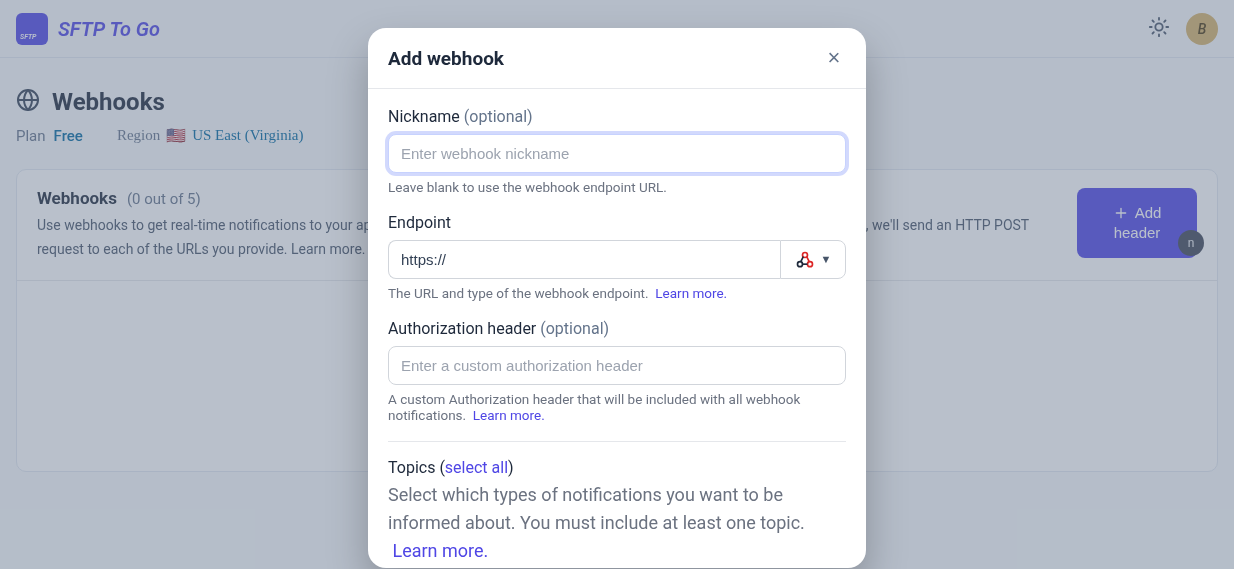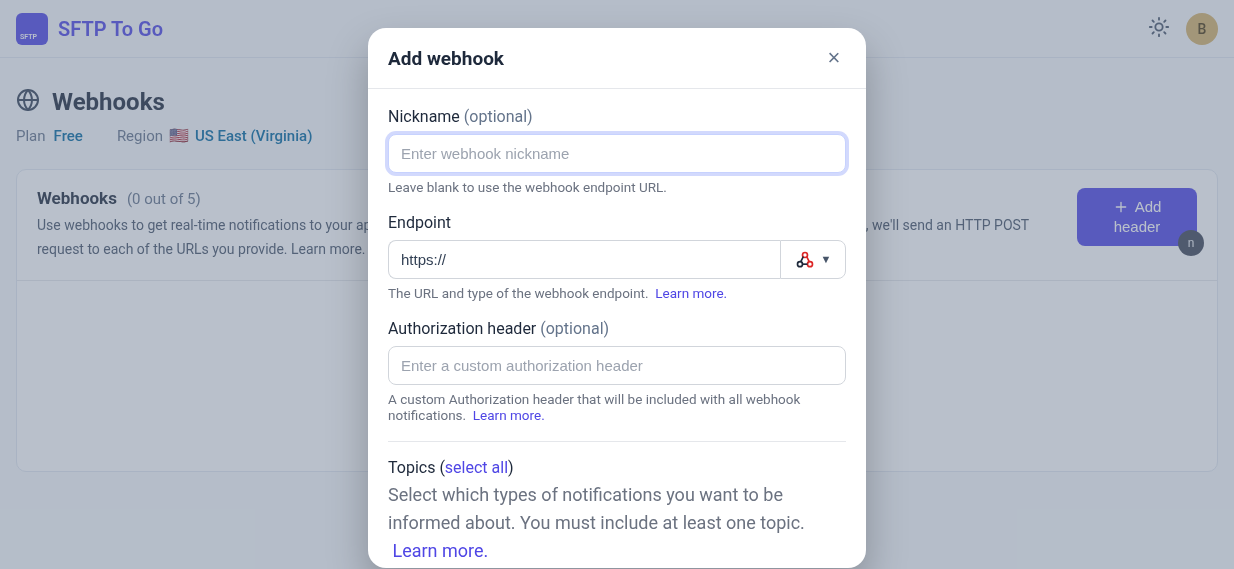--- a/index.html
+++ b/index.html
@@ -14,20 +14,21 @@
     }
     
     .header {
       display: flex;
       align-items: center;
       justify-content: space-between;
       padding: 10px 16px;
       background: #f8fafc;
       border-bottom: 1px solid #e2e8f0;
       height: 58px;
+      font-style: italic;
     }
     .brand {
       display: flex;
       align-items: center;
       gap: 10px;
     }
     .brand-logo {
       width: 32px;
       height: 32px;
       background: #4f46e5;
@@ -86,21 +87,21 @@
     .meta-row {
       display: flex;
       align-items: center;
       gap: 8px;
       font-size: 15px;
       color: #475569;
       margin-bottom: 24px;
     }
     .meta-label { color: #64748b; }
     .meta-val { color: #0369a1; font-weight: 500; }
-    .region-group { margin-left: 26px; display:flex; align-items:center; gap:6px; }
+    .region-group { margin-left: 26px; display:flex; align-items:center; gap:6px;font-family:Liberation Serif, serif; }
     .flag { font-size: 16px; }
     
     .card {
       border: 1px solid #e2e8f0;
       border-radius: 10px;
       background: #fff;
       overflow: hidden;
     }
     .card-head {
       padding: 18px 20px;
@@ -125,21 +126,21 @@
     .card-help {
       color: #475569;
       font-size: 14px;
       line-height: 1.7;
     }
     .add-btn {
       background: #4f46e5;
       color: #fff;
       border: none;
       border-radius: 8px;
-      padding: 10px 16px;
+      padding: 16px 16px;
       font-size: 15px;
       cursor: pointer;
       display: flex;
       flex-direction: column;
       align-items: center;
       justify-content: center;
       gap: 2px;
       line-height: 1.2;
       min-width: 120px;
     }

